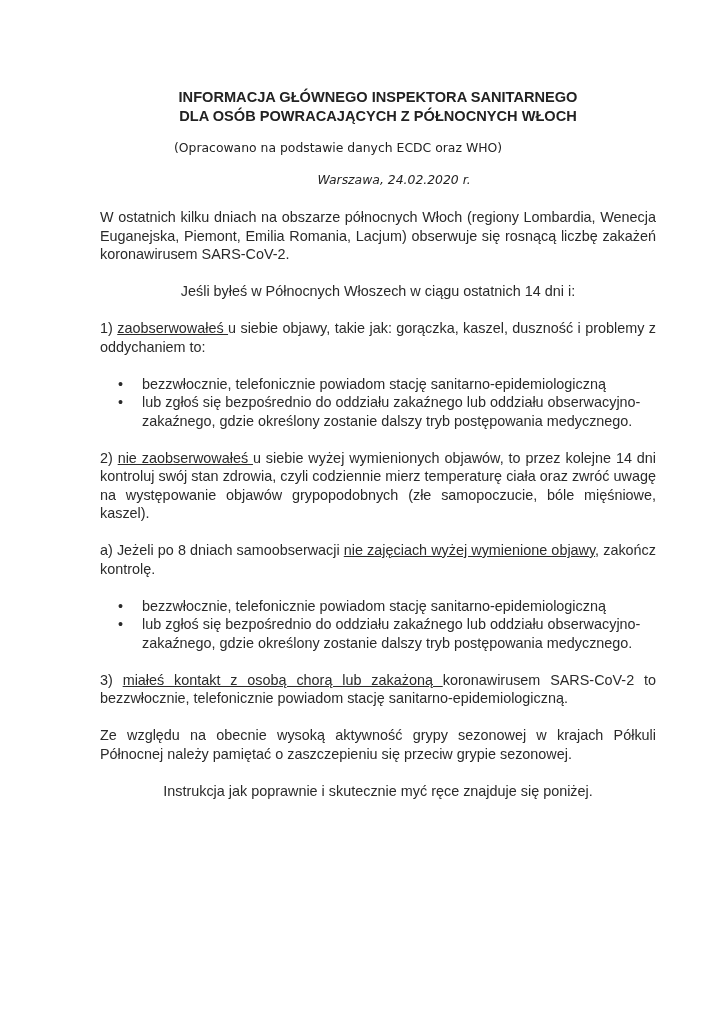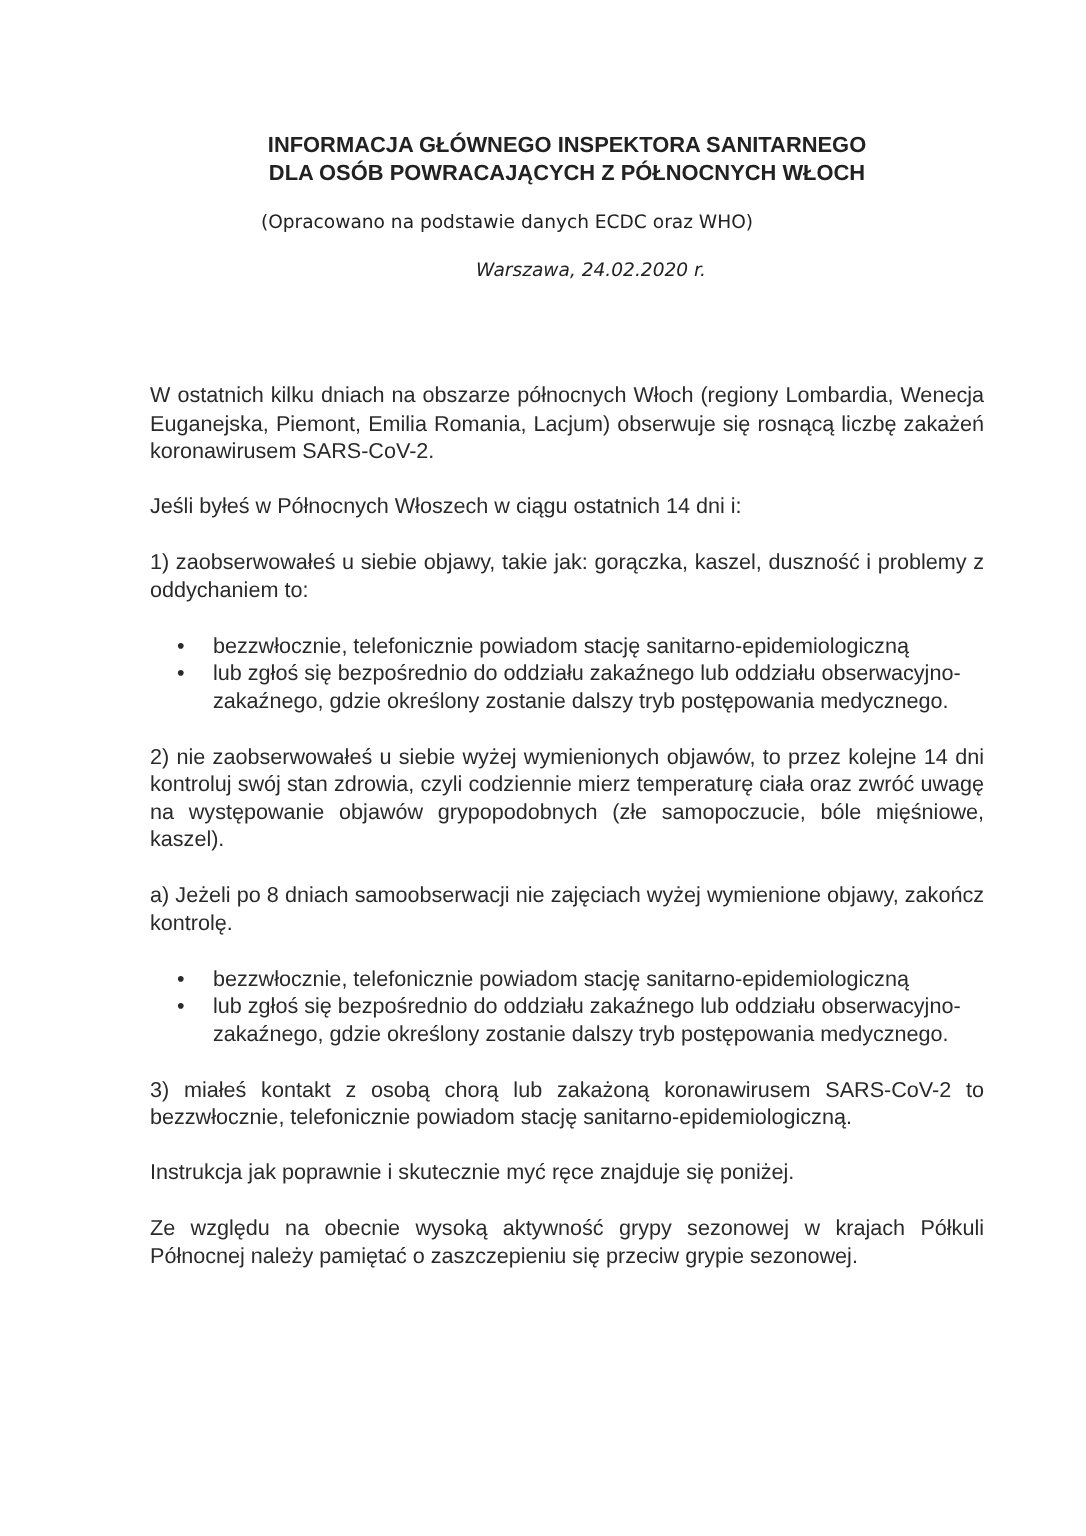--- a/index.html
+++ b/index.html
@@ -5,24 +5,24 @@
   html, body { margin: 0; padding: 0; background: #ffffff; }
   body { width: 724px; height: 1024px; position: relative; overflow: hidden; color: #2a2a2a; }
   .page { position: absolute; left: 16px; top: 0; width: 724px; height: 1024px; }
   .title { position: absolute; left: 0; width: 724px; top: 88px; text-align: center;
     font-family: "Liberation Sans", sans-serif; font-weight: bold; font-size: 14.6px; line-height: 19px; color: #222; }
   .subtitle { position: absolute; left: 0; width: 644px; top: 140px; text-align: center;
     font-family: "DejaVu Sans", sans-serif; font-size: 12.4px; line-height: 16px; color: #222; }
   .date { position: absolute; left: 0; width: 724px; top: 172px; text-align: center;
     font-family: "DejaVu Sans", sans-serif; font-style: italic; font-size: 12.4px; line-height: 16px; color: #222; padding-left: 16px; }
   .body { position: absolute; left: 84px; width: 556px; top: 208px;
-    font-family: "Liberation Sans", sans-serif; font-size: 14.4px; line-height: 18.5px; color: #2a2a2a; margin-top: 47px; }
+    font-family: "Liberation Sans", sans-serif; font-size: 14.4px; line-height: 18.5px; color: #2a2a2a; }
   .p { margin: 0 0 18.5px 0; text-align: justify; }
-  .p.left { text-align: left; }
-  .u { }
+  .p.left { text-align: center; }
+  .u { text-decoration: underline; }
   ul { margin: 0 0 18.5px 0; padding: 0 0 0 42px; list-style: none; }
   li { position: relative; margin: 0; }
   li .bullet { position: absolute; left: -24px; top: 0; }
 </style>
 </head>
 <body>
 
 <div class="page">
   <div class="title">
     <div>INFORMACJA GŁÓWNEGO INSPEKTORA SANITARNEGO</div>
@@ -47,16 +47,16 @@
     <p class="p"><span>a) Jeżeli po 8 dniach samoobserwacji </span><span class="u">nie zajęciach wyżej wymienione objawy</span><span>, zakończ kontrolę.</span></p>
 
 
     <ul>
       <li><span class="bullet">•</span><span>bezzwłocznie, telefonicznie powiadom stację sanitarno-epidemiologiczną</span></li>
       <li><span class="bullet">•</span><span>lub zgłoś się bezpośrednio do oddziału zakaźnego lub oddziału obserwacyjno-zakaźnego, gdzie określony zostanie dalszy tryb postępowania medycznego.</span></li>
     </ul>
 
     <p class="p"><span>3) </span><span class="u">miałeś kontakt z osobą chorą lub zakażoną </span><span>koronawirusem SARS-CoV-2 to bezzwłocznie, telefonicznie powiadom stację sanitarno-epidemiologiczną.</span></p>
 
+    <p class="p">Ze względu na obecnie wysoką aktywność grypy sezonowej w krajach Półkuli Północnej należy pamiętać o zaszczepieniu się przeciw grypie sezonowej.</p>
     <p class="p left">Instrukcja jak poprawnie i skutecznie myć ręce znajduje się poniżej.</p>
-    <p class="p">Ze względu na obecnie wysoką aktywność grypy sezonowej w krajach Półkuli Północnej należy pamiętać o zaszczepieniu się przeciw grypie sezonowej.</p>
   </div>
 </div>
 
 </body></html>

